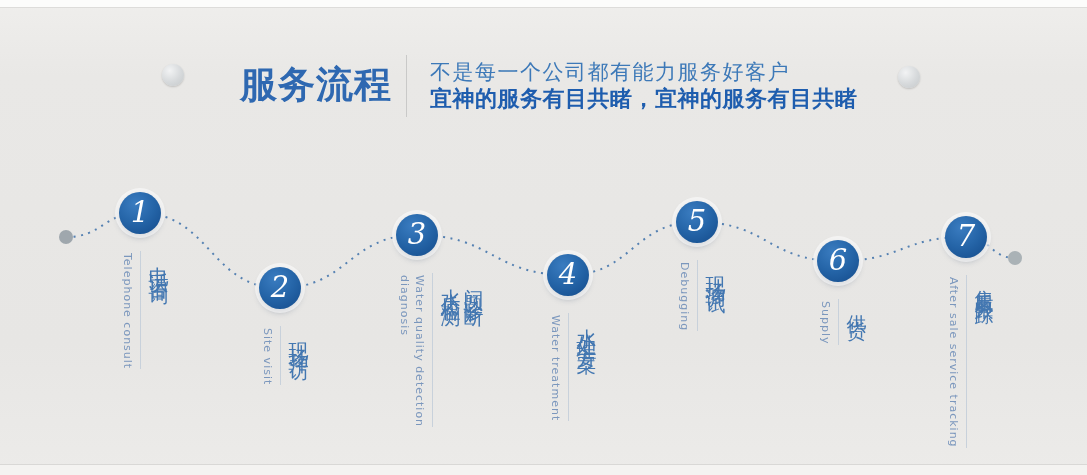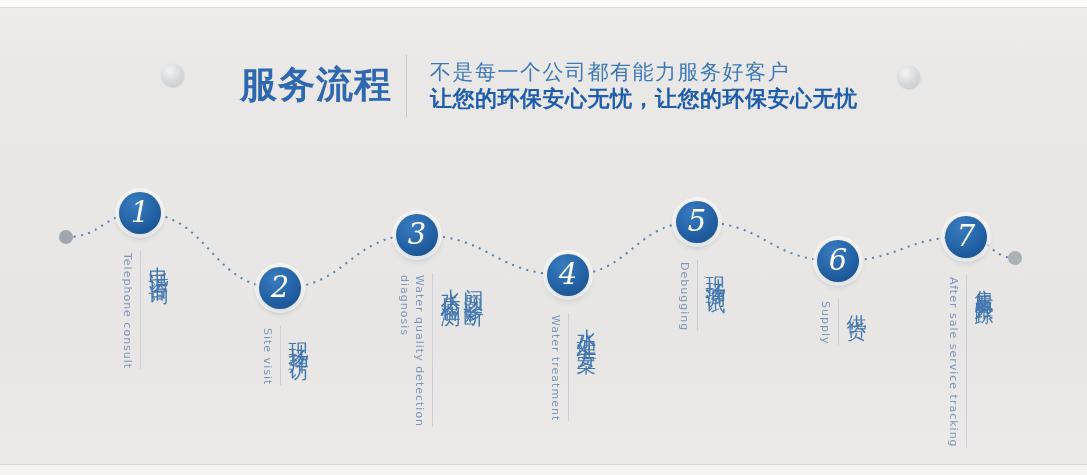--- a/index.html
+++ b/index.html
@@ -49,21 +49,21 @@
 
   <div class="edge-top"></div>
   <div class="edge-bottom"></div>
 
   <div class="screw" style="left:162px; top:64px;"></div>
   <div class="screw" style="left:898px; top:66px;"></div>
 
   <h1 class="page-title">服务流程</h1>
   <div class="hdiv"></div>
   <div class="sub1">不是每一个公司都有能力服务好客户</div>
-  <div class="sub2">让您的环保安心无忧，让您的环保安心无忧</div>
+  <div class="sub2">宜神的服务有目共睹，宜神的服务有目共睹</div>
 
   <svg class="path-svg" width="1087" height="475" viewBox="0 0 1087 475">
     <path d="M66,237 C103,237 103,213 140,213
              C210,213 210,288 280,288
              C348.5,288 348.5,235 417,235
              C492.5,235 492.5,275 568,275
              C632.5,275 632.5,222 697,222
              C767.5,222 767.5,261 838,261
              C902,261 902,237 966,237
              C990.5,237 990.5,258 1015,258" fill="none" stroke="#5581b2" stroke-width="2" stroke-dasharray="2 5.5"></path>

